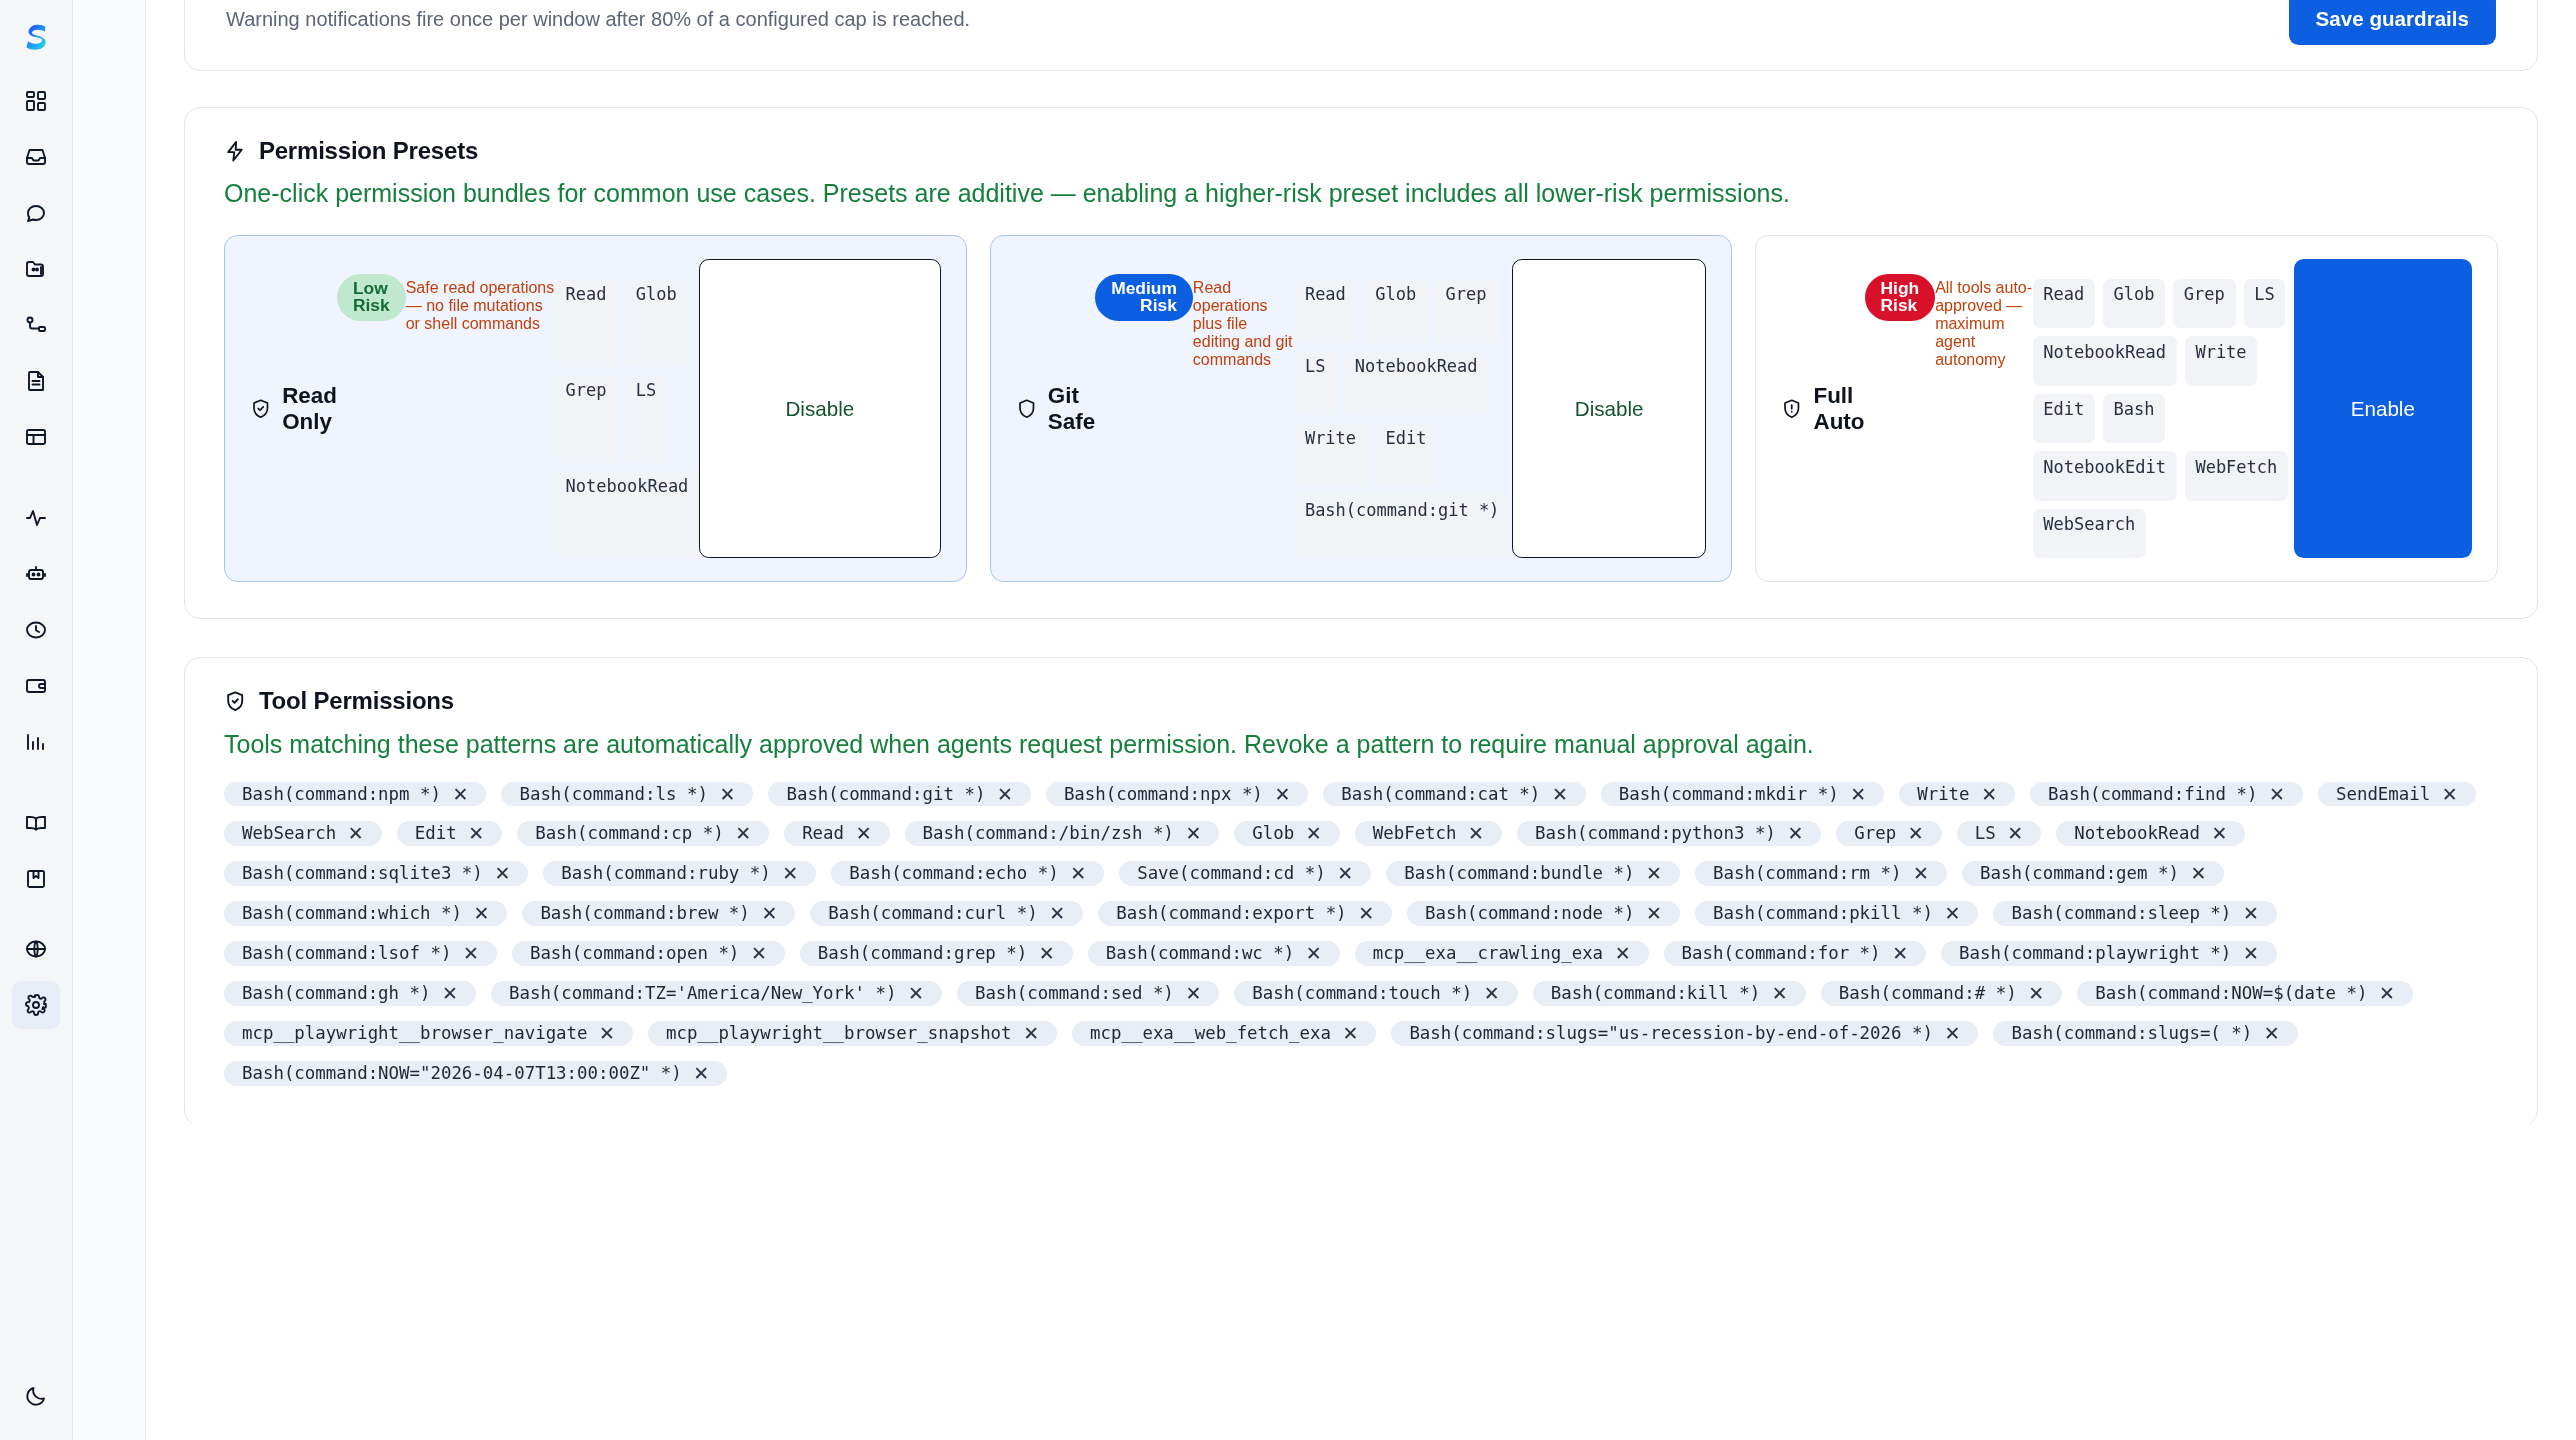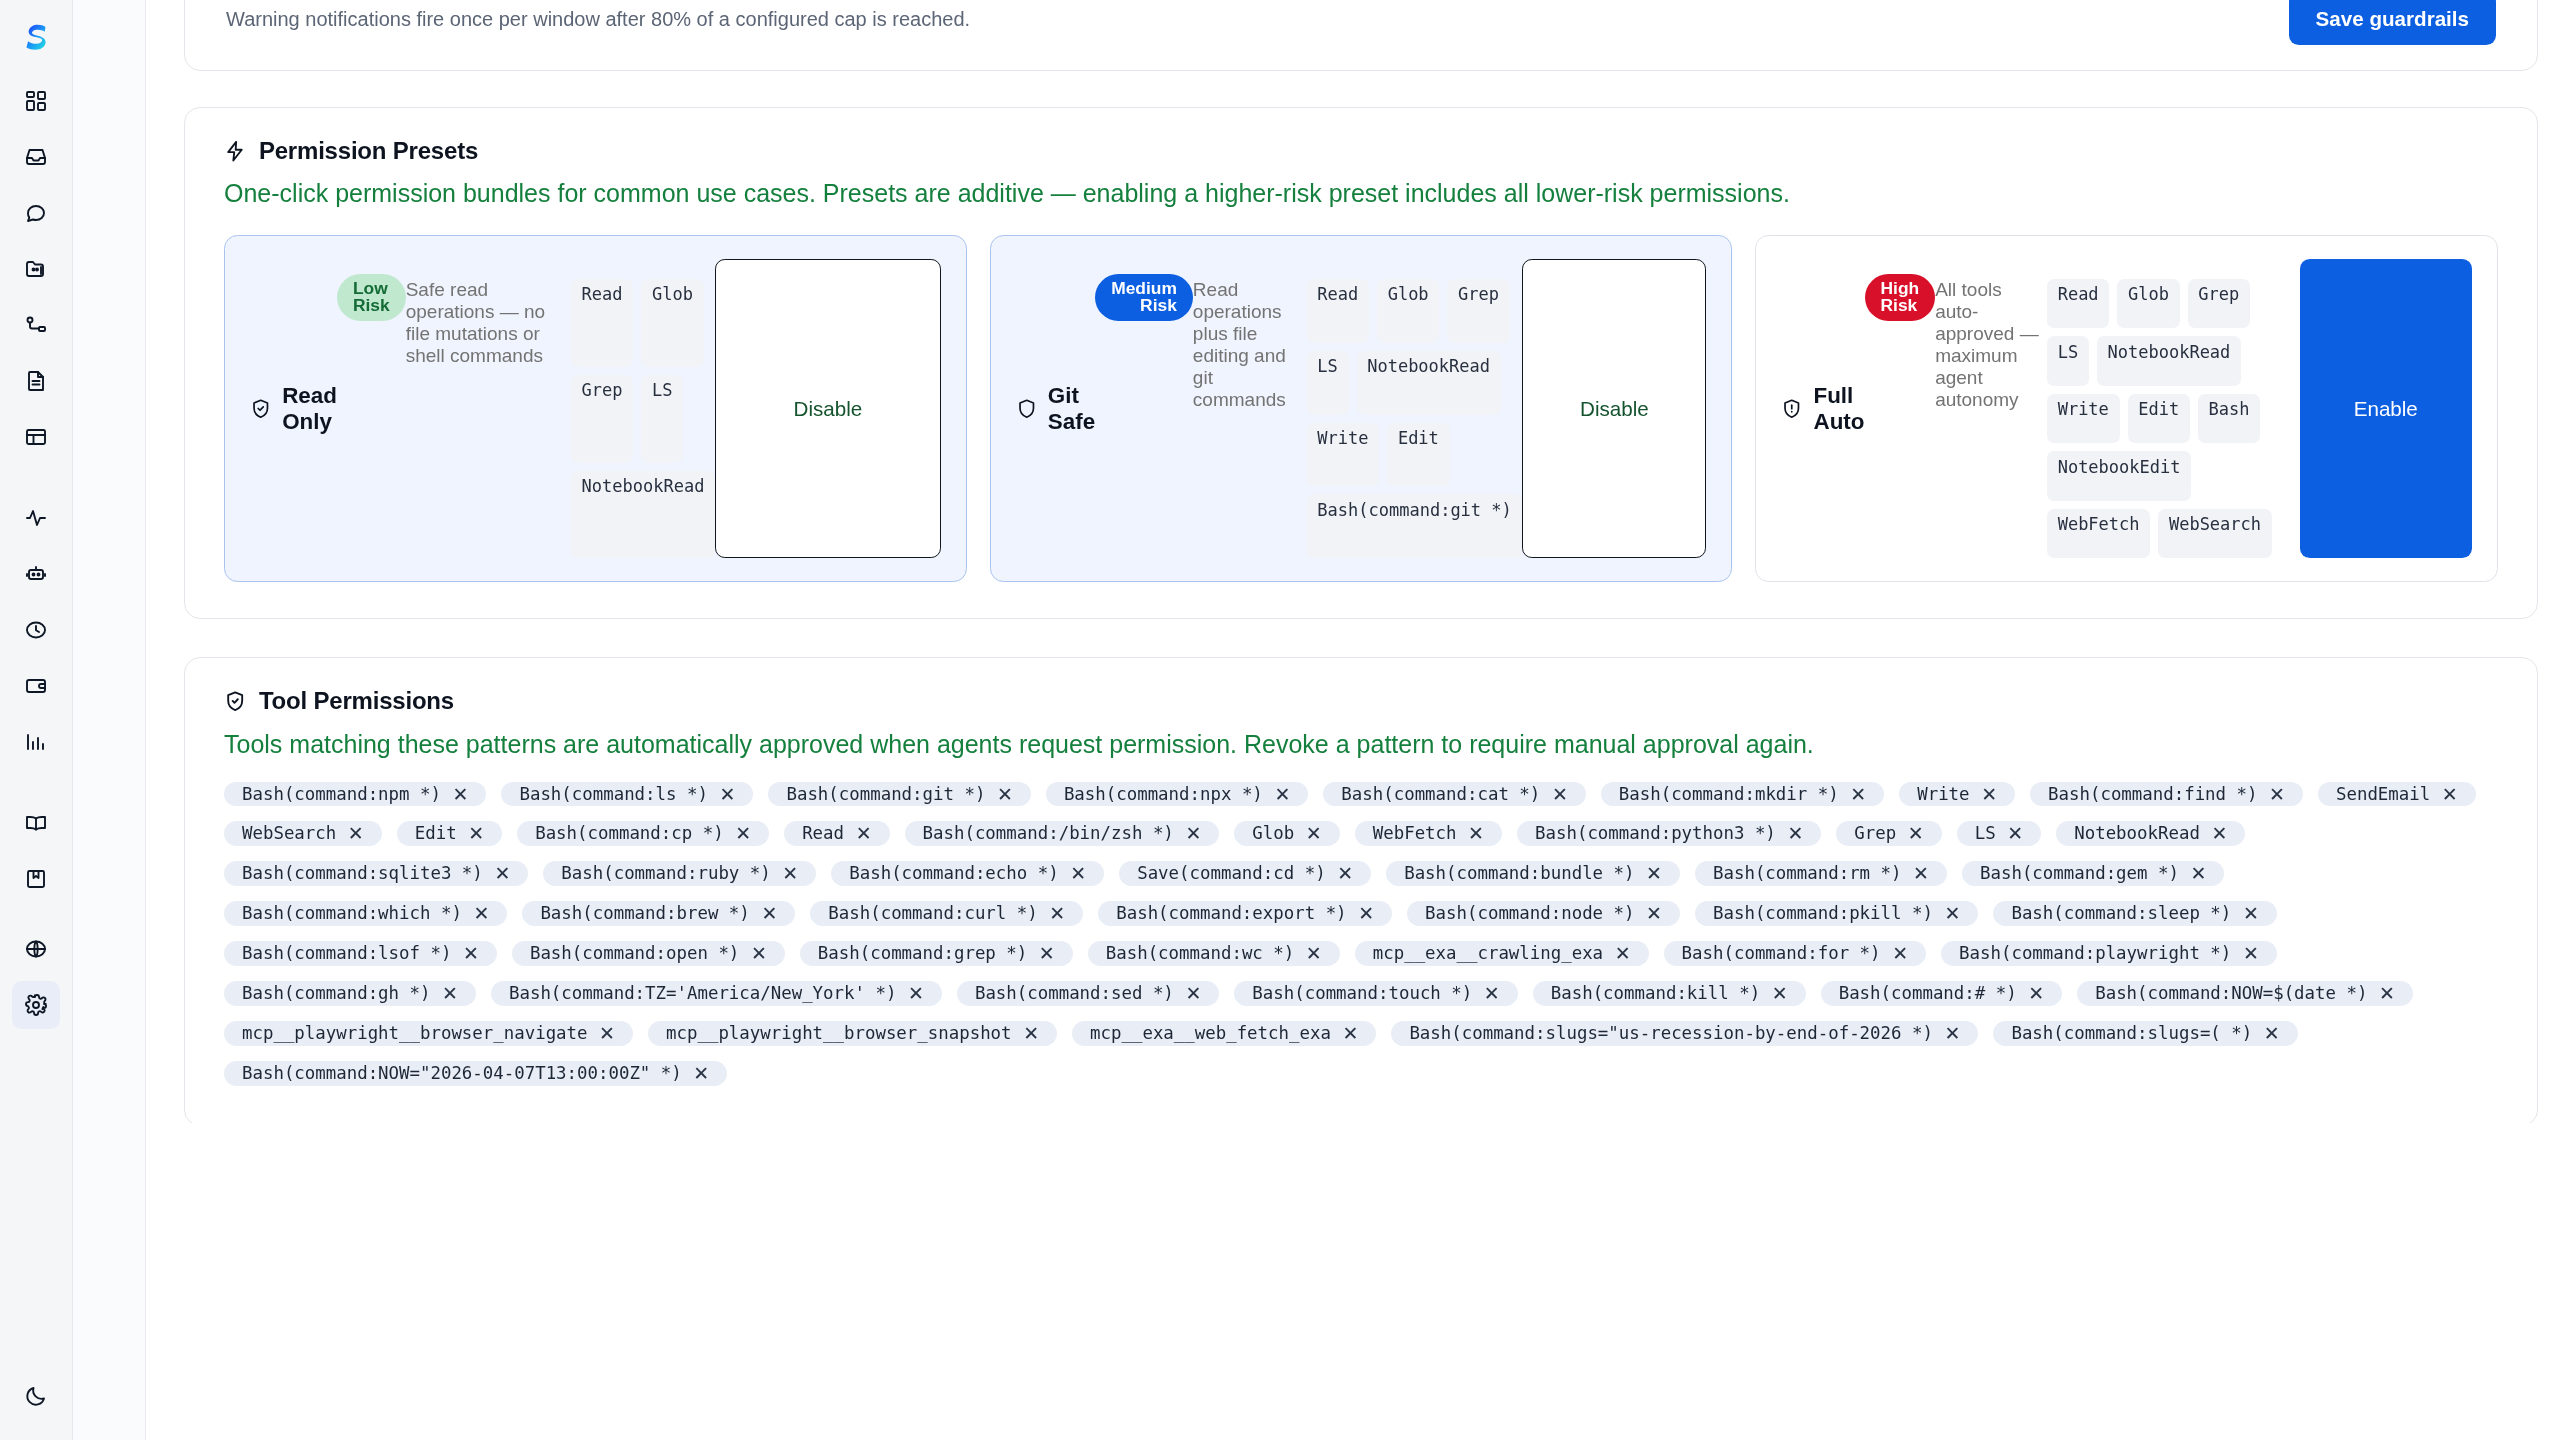--- a/index.html
+++ b/index.html
@@ -149,22 +149,22 @@
     font-size: 17.4px;
     font-weight: 700;
     padding: 6.3px 16px;
     line-height: 1;
   }
   .risk.low    { background: #bfe8cf; color: #146b35; }
   .risk.medium { background: #0c5fe0; color: #ffffff; text-align: right; }
   .risk.high   { background: #d81029; color: #ffffff; }
   .preset-desc {
     margin-top: 19.7px;
-    font-size: 19px;
-    color: #737373;
+    font-size: 16px;
+    color: #c2410c;
   }
   .tool-list {
     margin-top: 19.7px;
     display: flex;
     flex-wrap: wrap;
     gap: 8px 8px;
   }
   .tool-tag {
     background: #f1f3f6;
     border-radius: 7.2px;

